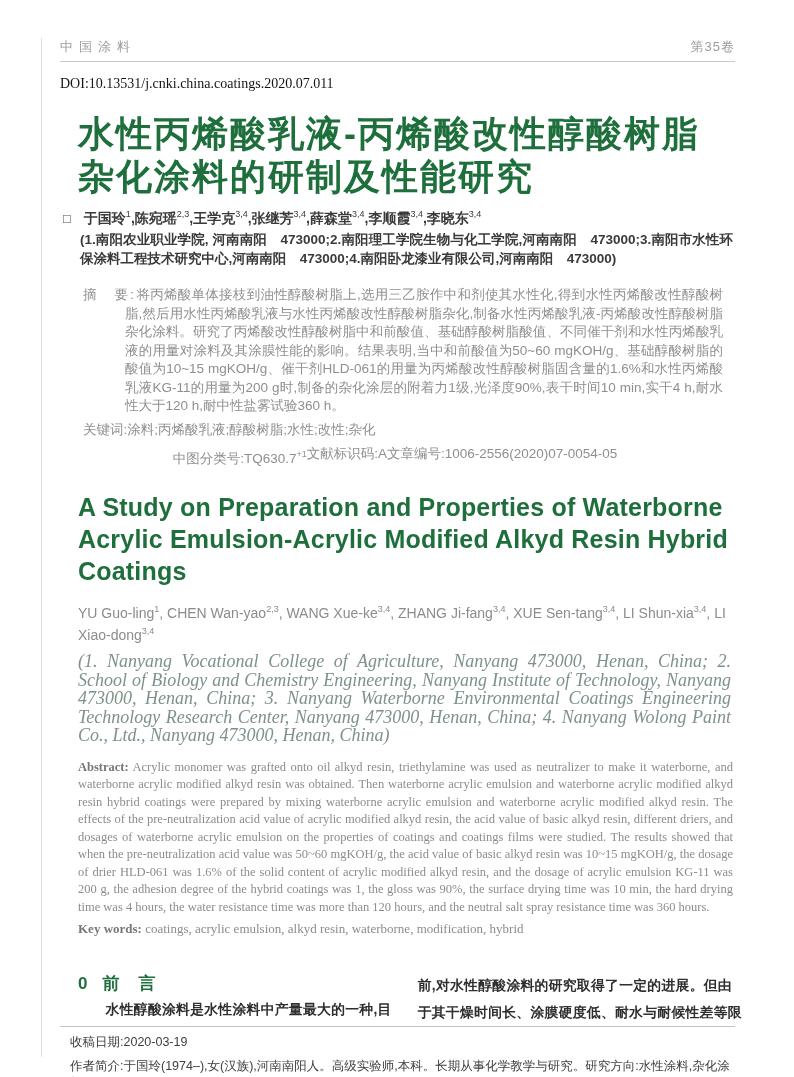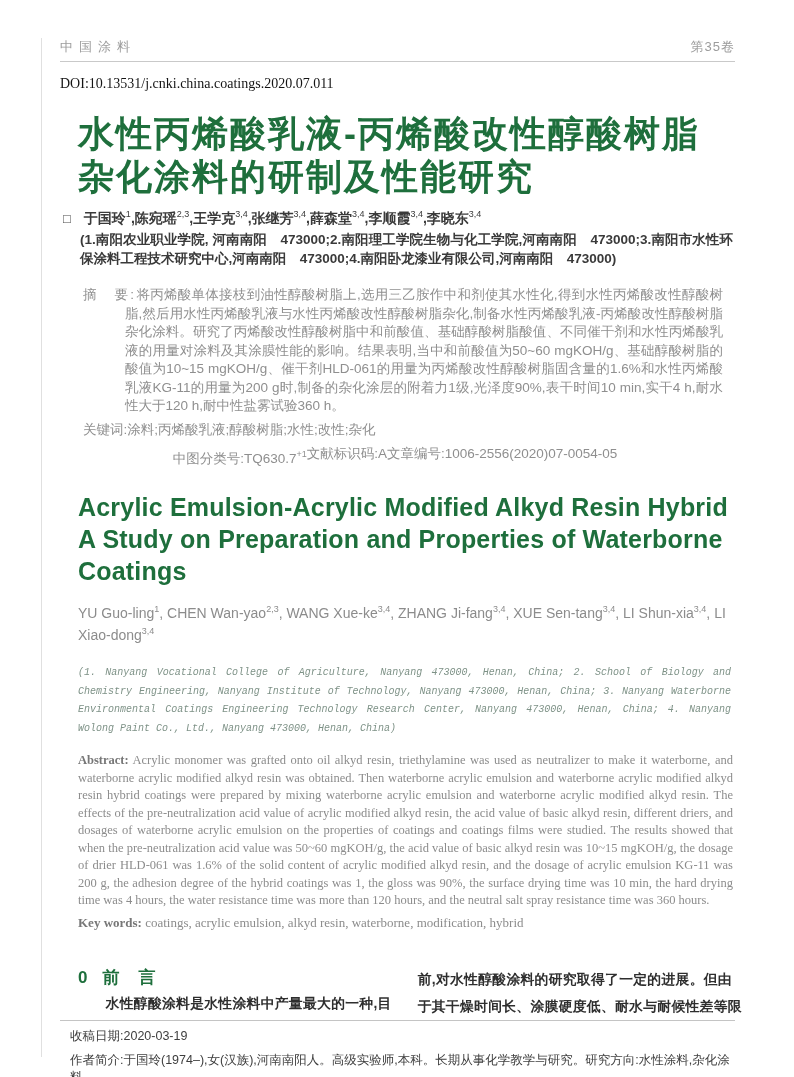--- a/index.html
+++ b/index.html
@@ -45,23 +45,23 @@
   .kw-cn { margin-top:5px; margin-left:23px; font-size:13.5px; color:#8f8f8f; line-height:18px; }
   .class-row { margin-top:6px; margin-left:23px; margin-right:28px; display:flex;
                justify-content:center; font-size:13.5px; color:#8f8f8f; line-height:18px; }
   .class-row sup { font-size:9px; }
 
   
   .en-title { margin-top:24px; padding-left:18px; color:#1e6f3c;
               font-size:25px; font-weight:800; line-height:32px; letter-spacing:0.2px; }
   .en-authors { margin-top:13px; padding-left:18px; font-size:14px; color:#8c8c8c; line-height:18px; }
   .en-authors sup { font-size:9px; }
-  .en-affil { margin-top:21px; padding-left:18px; padding-right:4px;
-              font-family:Liberation Mono, monospace; font-style:italic;
-              font-size:10px; color:#7e9287; line-height:18.5px; text-align:justify; }
+  .en-affil { margin-top:9px; padding-left:18px; padding-right:4px;
+              font-family:Liberation Serif, serif; font-style:italic;
+              font-size:18px; color:#7e9287; line-height:18.5px; text-align:justify; }
   .rule-thin { margin-top:6px; margin-left:15px; height:1px; background:#86a291; }
 
   .en-abstract { margin-top:8px; padding-left:18px; padding-right:2px;
                  font-family:"Liberation Serif","DejaVu Serif",serif;
                  font-size:12.5px; color:#8c8c8c; line-height:17.5px; text-align:justify; }
   .en-abstract .lbl, .kw-en .lbl { font-weight:700; color:#777777; }
   .kw-en { margin-top:3px; padding-left:18px; font-family:"Liberation Serif","DejaVu Serif",serif;
            font-size:13px; color:#8c8c8c; line-height:19px; }
 
   
@@ -115,22 +115,22 @@
 
   <div class="kw-cn"><span>关键词:</span><span>涂料;丙烯酸乳液;醇酸树脂;水性;改性;杂化</span></div>
 
   <div class="class-row">
     <span><span>中图分类号:</span><span>TQ630.7</span><sup>+1</sup></span>
     <span>文献标识码:A</span>
     <span>文章编号:1006-2556(2020)07-0054-05</span>
   </div>
 
   <div class="en-title">
+    <div>A Study on Preparation and Properties of Waterborne</div>
     <div>Acrylic Emulsion-Acrylic Modified Alkyd Resin Hybrid</div>
-    <div>A Study on Preparation and Properties of Waterborne</div>
     <div>Coatings</div>
   </div>
 
   <div class="en-authors">YU Guo-ling<sup>1</sup>, CHEN Wan-yao<sup>2,3</sup>, WANG Xue-ke<sup>3,4</sup>, ZHANG Ji-fang<sup>3,4</sup>, XUE Sen-tang<sup>3,4</sup>, LI Shun-xia<sup>3,4</sup>, LI Xiao-dong<sup>3,4</sup></div>
   <div class="en-affil">(1. Nanyang Vocational College of Agriculture, Nanyang 473000, Henan, China; 2. School of Biology and Chemistry Engineering, Nanyang Institute of Technology, Nanyang 473000, Henan, China; 3. Nanyang Waterborne Environmental Coatings Engineering Technology Research Center, Nanyang 473000, Henan, China; 4. Nanyang Wolong Paint Co., Ltd., Nanyang 473000, Henan, China)</div>
 
   <div class="rule-thin"></div>
 
   <p class="en-abstract"><span class="lbl">Abstract:</span><span> Acrylic monomer was grafted onto oil alkyd resin, triethylamine was used as neutralizer to make it waterborne, and waterborne acrylic modified alkyd resin was obtained. Then waterborne acrylic emulsion and waterborne acrylic modified alkyd resin hybrid coatings were prepared by mixing waterborne acrylic emulsion and waterborne acrylic modified alkyd resin. The effects of the pre-neutralization acid value of acrylic modified alkyd resin, the acid value of basic alkyd resin, different driers, and dosages of waterborne acrylic emulsion on the properties of coatings and coatings films were studied. The results showed that when the pre-neutralization acid value was 50~60 mgKOH/g, the acid value of basic alkyd resin was 10~15 mgKOH/g, the dosage of drier HLD-061 was 1.6% of the solid content of acrylic modified alkyd resin, and the dosage of acrylic emulsion KG-11 was 200 g, the adhesion degree of the hybrid coatings was 1, the gloss was 90%, the surface drying time was 10 min, the hard drying time was 4 hours, the water resistance time was more than 120 hours, and the neutral salt spray resistance time was 360 hours.</span></p>
 

